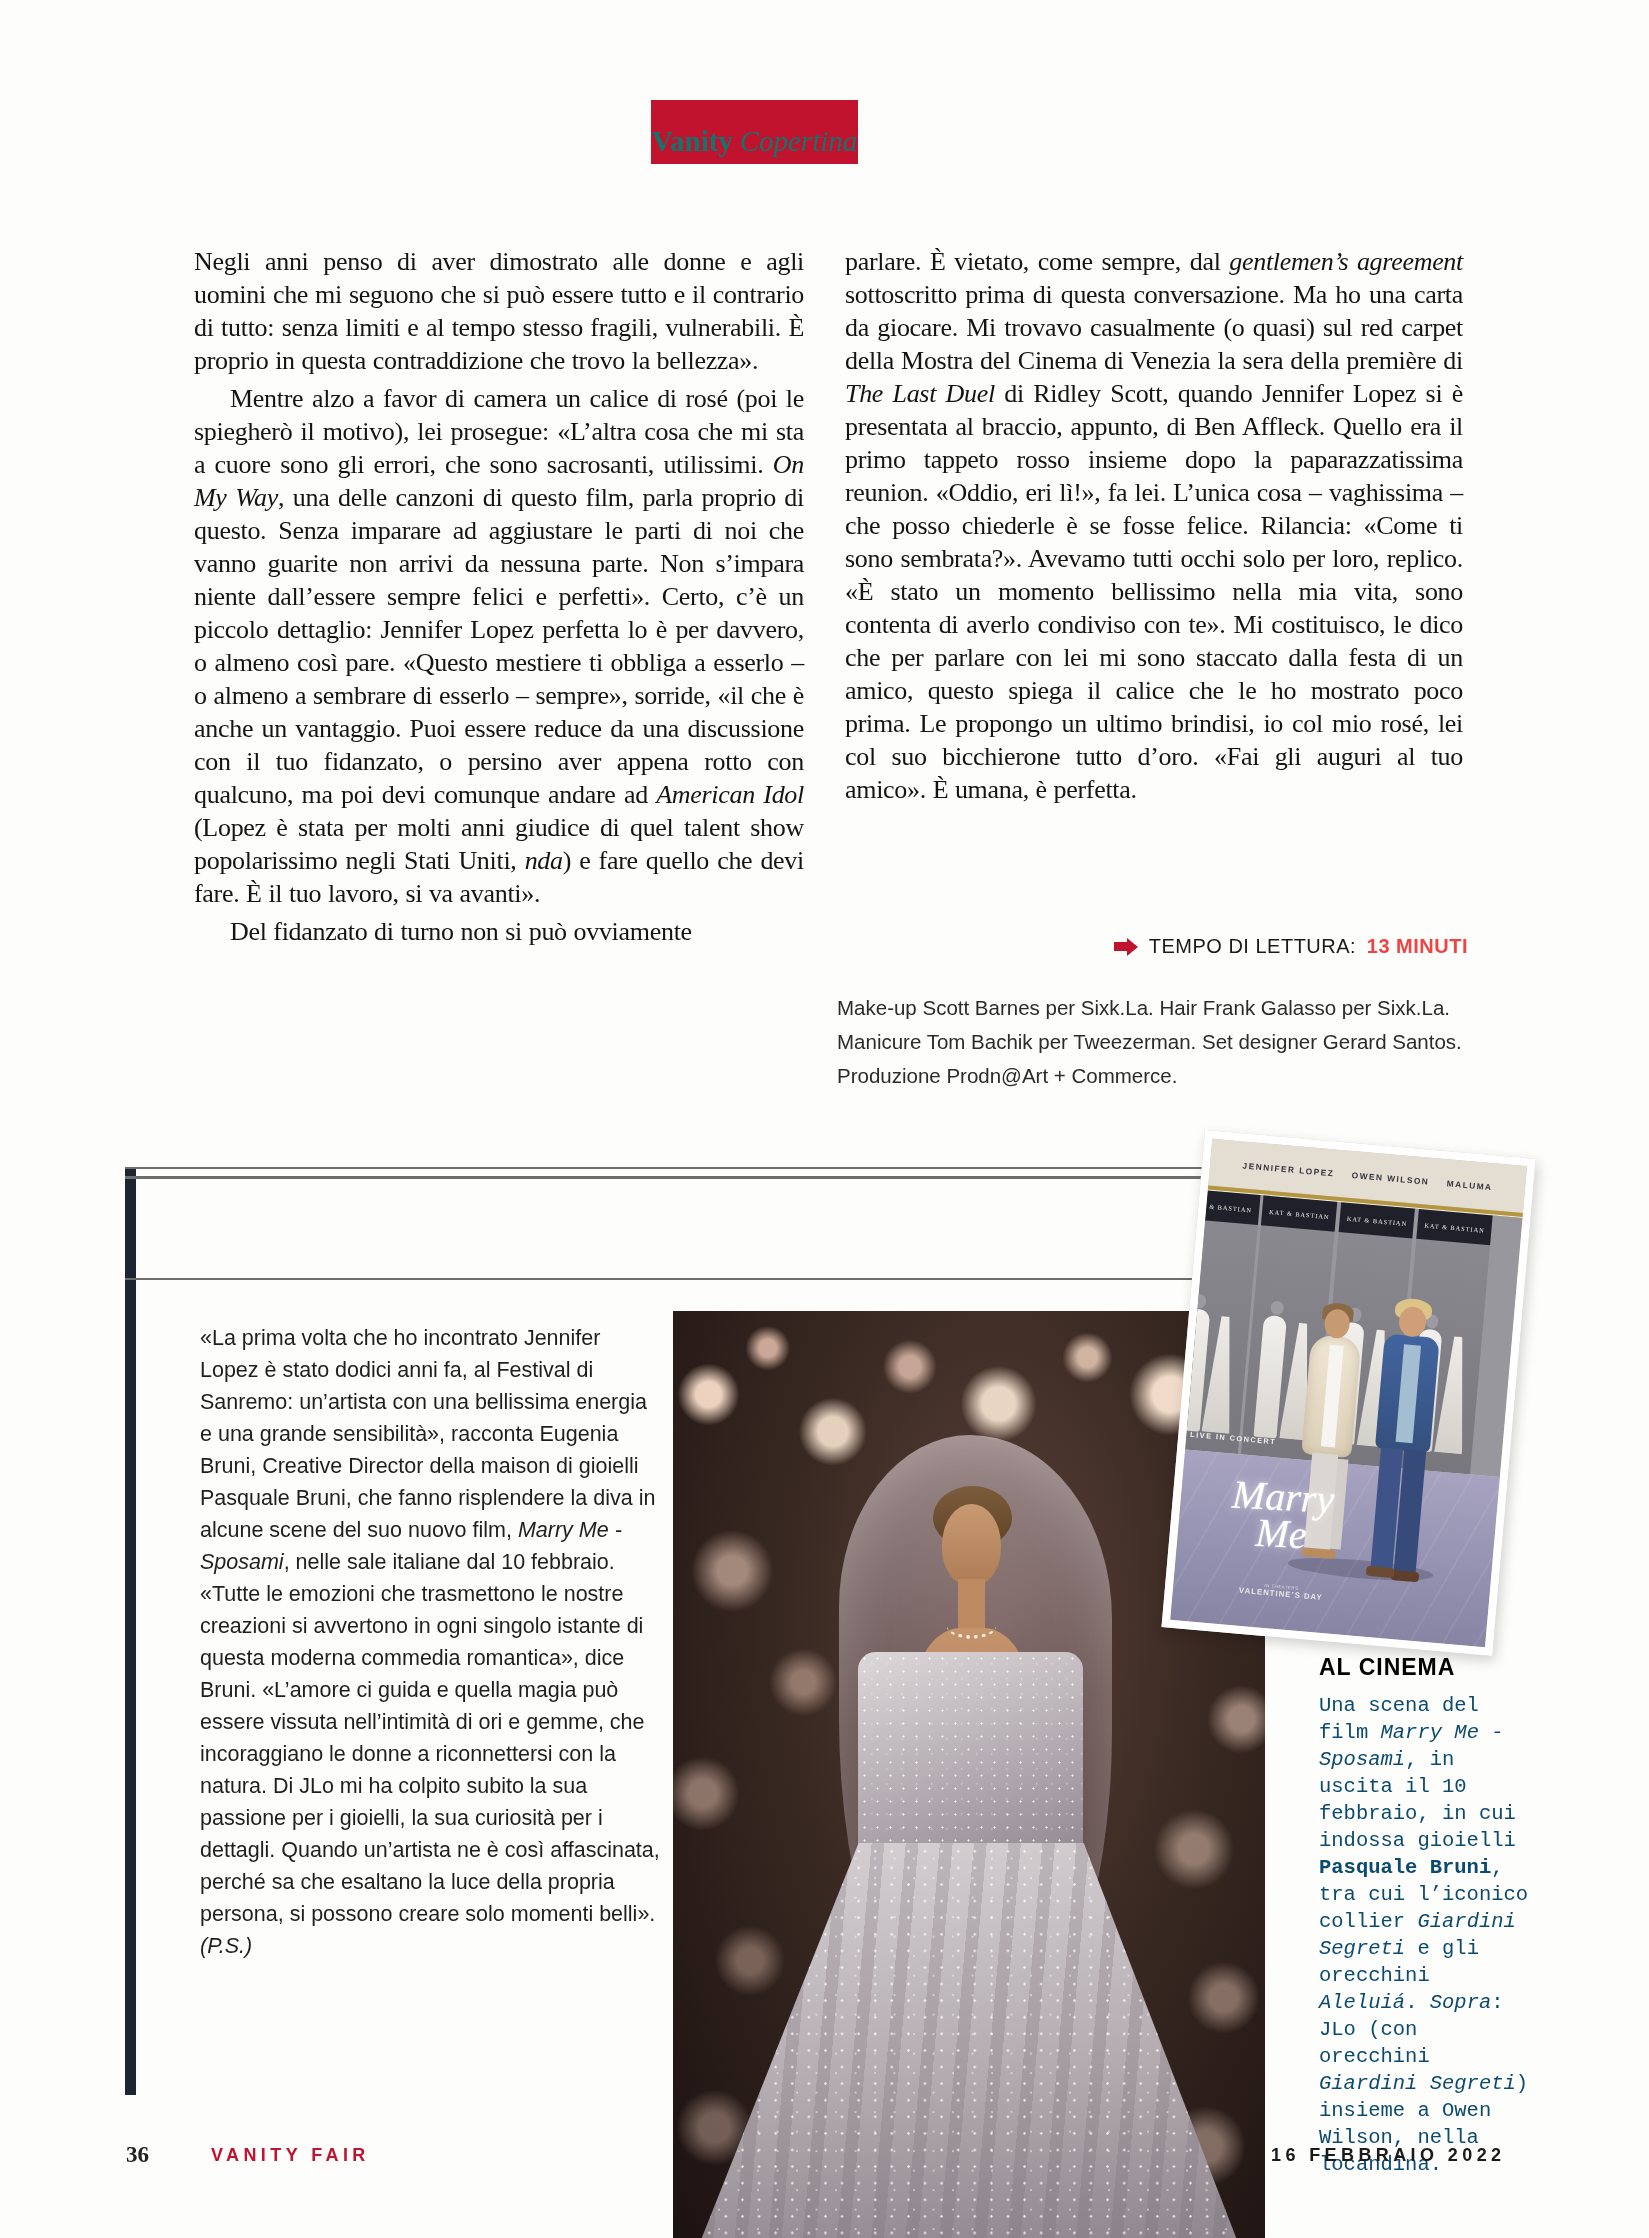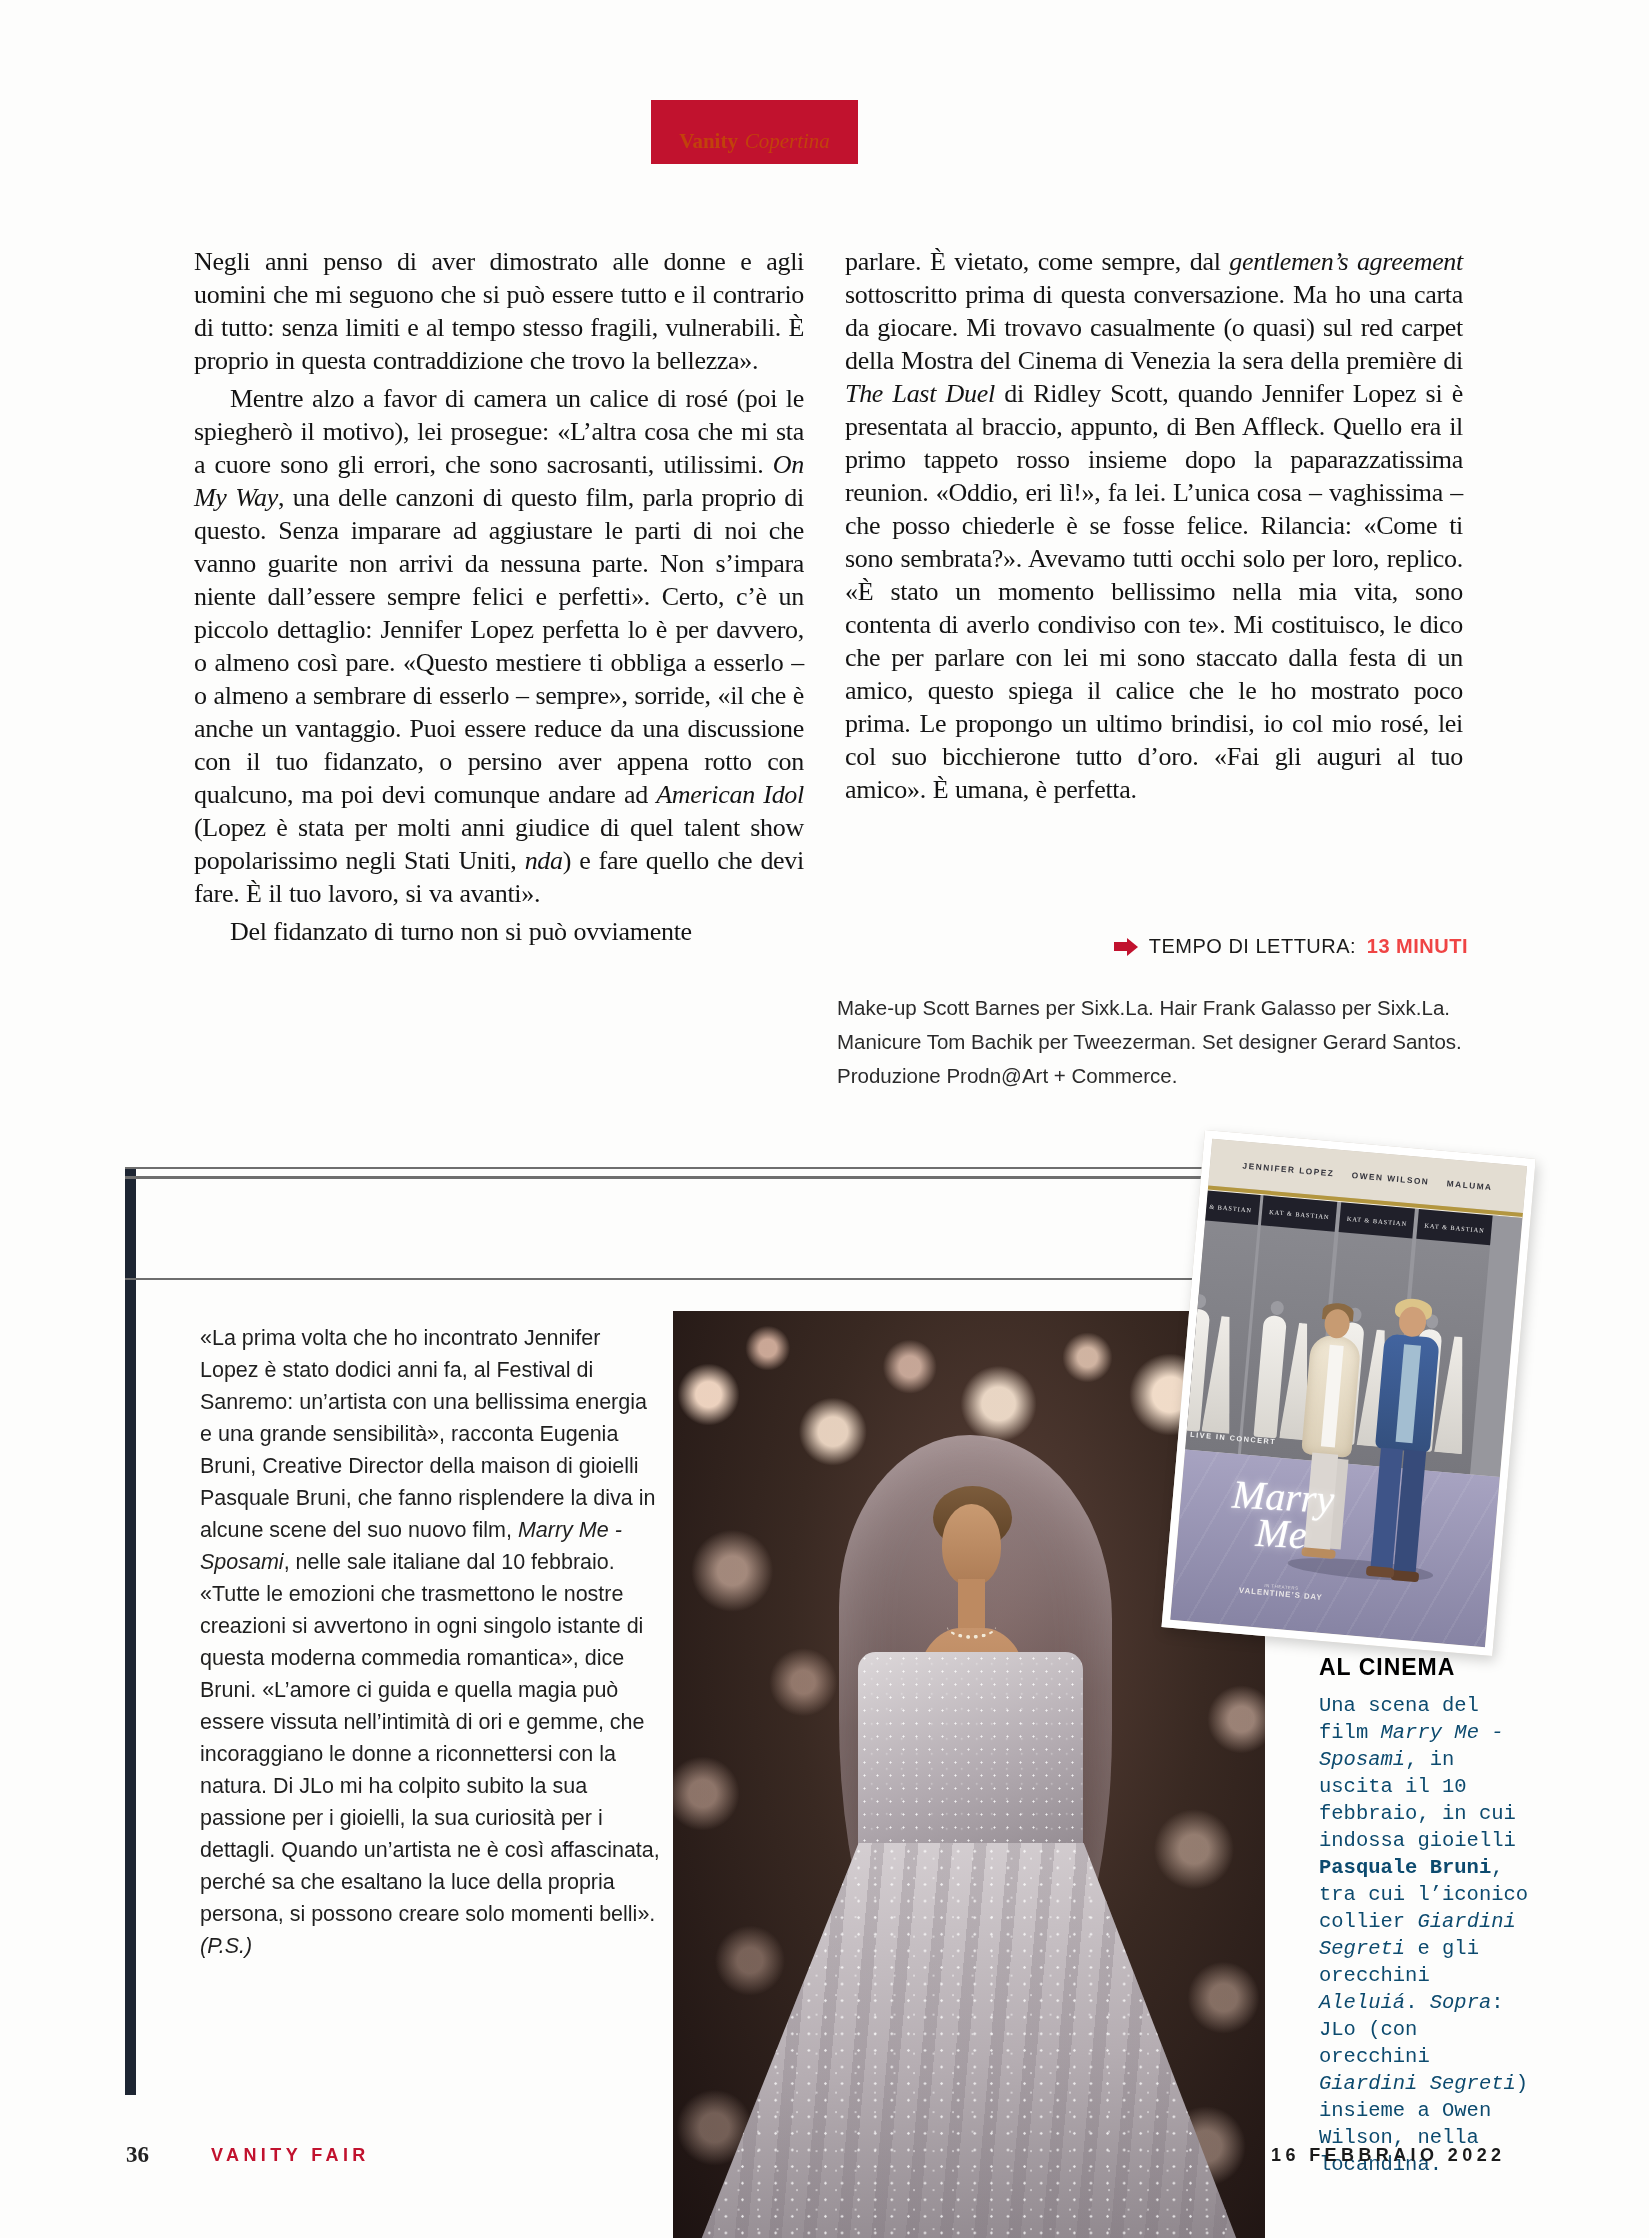--- a/index.html
+++ b/index.html
@@ -2,21 +2,21 @@
 <html style="font-size:7.8px"><head>
 <meta charset="utf-8">
 <style>
   html,body{margin:0;padding:0;background:#e9e9e9;}
   #page{position:relative;width:1650px;height:2239px;background:#fdfdfc;overflow:hidden;
         font-family:"Liberation Serif",serif;color:#111;}
   
   .badge{position:absolute;left:652px;top:101px;width:205px;height:62px;display:flex;
          align-items:center;justify-content:center;gap:6.8px;}
   .badge-bg{position:absolute;inset:0;background:#c1122e;box-shadow:0 0 0 1px #c1122e;}
-  .badge span{position:relative;color:#c2410c;font-size:21px;line-height:1;margin-top:18px;}
+  .badge span{position:relative;color:#0f766e;font-size:29px;line-height:1;margin-top:18px;}
   .badge .b-brand{font-weight:700;}
   .badge .b-sec{font-style:italic;font-weight:400;}
   
   .col{position:absolute;top:240px;}
   .col p{margin:5px;font-size:26px;line-height:33px;text-align:justify;letter-spacing:-0.3px;
          word-spacing:0.5px;color:#141414;}
   .col p.ind{text-indent:36px;}
   #col-left{left:189px;width:620px;}
   #col-right{left:840px;width:628px;}
   .ital{font-style:italic;}

